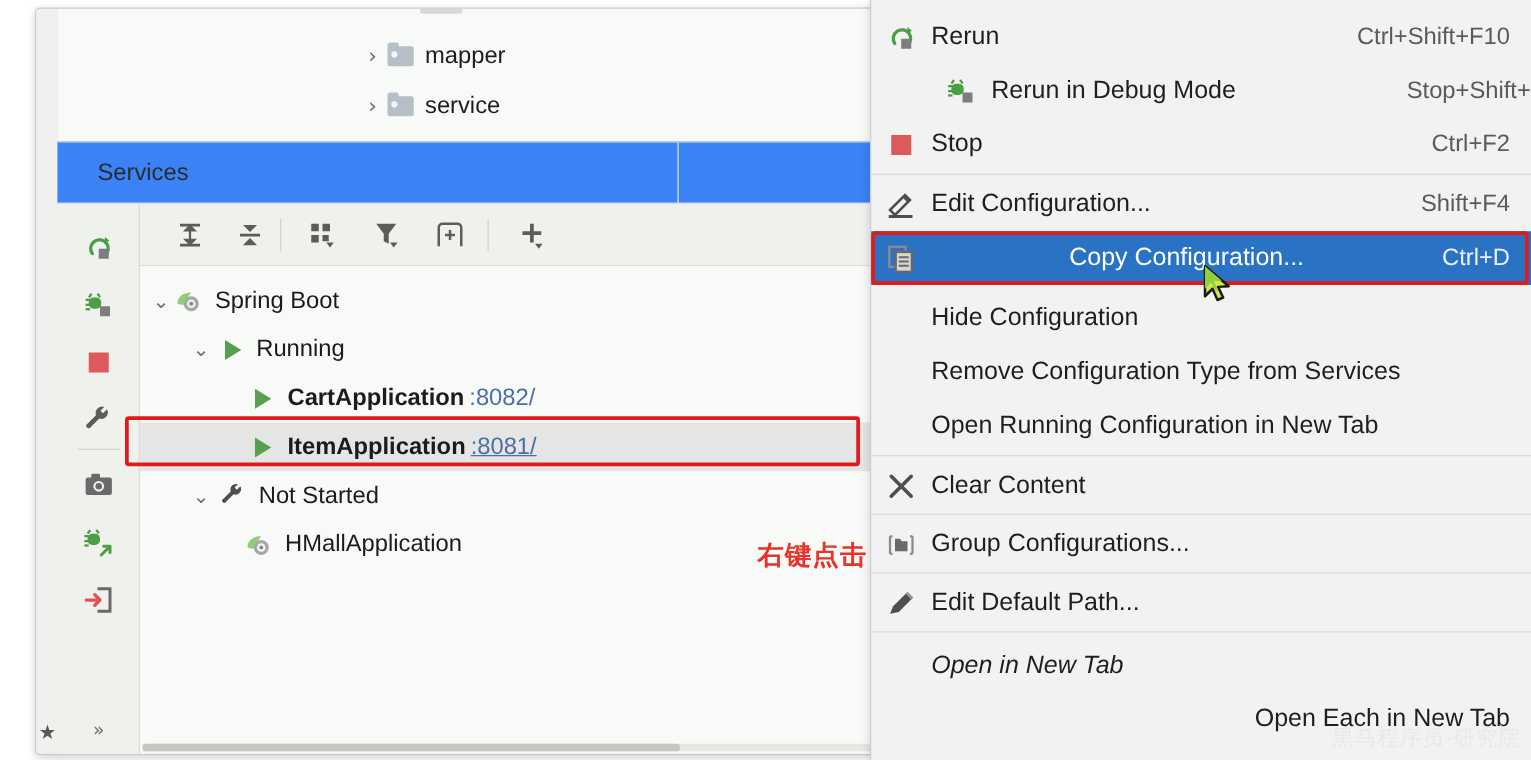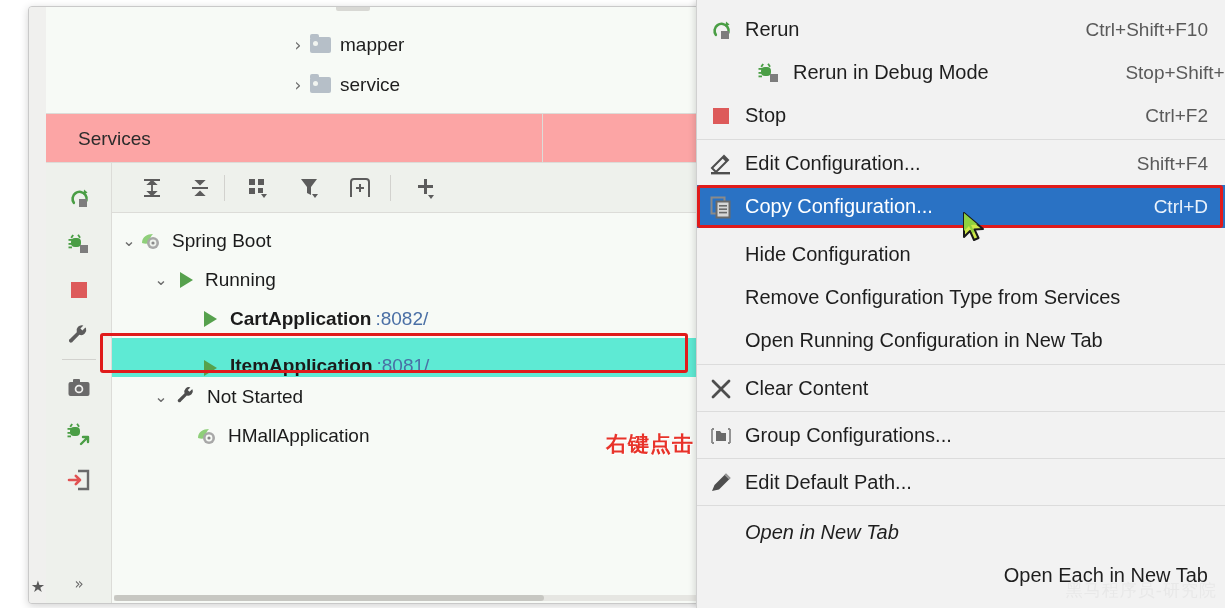--- a/index.html
+++ b/index.html
@@ -110,21 +110,21 @@
     width: 5px; height: 5px;
     background: #f2f5f1;
     border-radius: 50%;
   }
 
   
   .services-header {
     position: absolute;
     left: 17px; top: 106px;
     width: 667px; height: 50px;
-    background: #fca5a5;
+    background: #3b82f6;
     border-top: 1px solid #dcdcd8;
     border-bottom: 1px solid #dcdcd8;
     box-sizing: border-box;
   }
   .services-title {
     position: absolute;
     left: 32px; top: 14px;
     font-size: 19px;
     color: #2b2b2b;
   }
@@ -219,30 +219,29 @@
   .tree-row .tchev {
     width: 22px;
     color: #6e6e6e;
     font-size: 16px;
     text-align: center;
     flex: 0 0 auto;
     font-family: "DejaVu Sans", sans-serif;
   }
   .tree-row .tlabel { margin-left: 2px; }
   .tree-row.selected {
-    background: #5eead4;
-    align-items: flex-end;
+    background: #e5e5e5;
   }
   .bold { font-weight: bold; }
   .port {
     color: #4a6fa5;
     font-weight: normal;
     margin-left: 4px;
   }
-  .port.underline { }
+  .port.underline { text-decoration: underline; }
 
   
   .tree-hscroll {
     position: absolute;
     left: 68px; bottom: 2px;
     width: 596px; height: 6px;
     background: #e6e6e2;
   }
   .tree-hscroll > i {
     display: block;
@@ -627,21 +626,21 @@
         <svg width="24" height="24" viewBox="0 0 24 24">
           <path d="M3 16L15 4l4 4L7 20z" fill="none" stroke="#4e4e4e" stroke-width="2"></path>
           <path d="M15 4l4 4-2 2-4-4z" fill="#4e4e4e"></path>
           <rect x="2" y="20" width="19" height="2.4" fill="#4e4e4e"></rect>
         </svg>
       </span>
       <span class="lbl">Edit Configuration...</span>
       <span class="acc">Shift+F4</span>
     </div>
 
-    <div class="ctx-item highlighted" style="top:185px;">
+    <div class="ctx-item highlighted" style="top:185px;text-align:center;">
       <span class="ico">
         <svg width="24" height="24" viewBox="0 0 24 24">
           <rect x="2.5" y="2.5" width="13" height="16" fill="none" stroke="#8a8a8a" stroke-width="2"></rect>
           <rect x="7.5" y="6.5" width="13" height="16" fill="#d7d7d7" stroke="#6a6a6a" stroke-width="2"></rect>
           <g fill="#6a6a6a">
             <rect x="10" y="10" width="8" height="1.6"></rect>
             <rect x="10" y="13.4" width="8" height="1.6"></rect>
             <rect x="10" y="16.8" width="8" height="1.6"></rect>
           </g>
         </svg>

